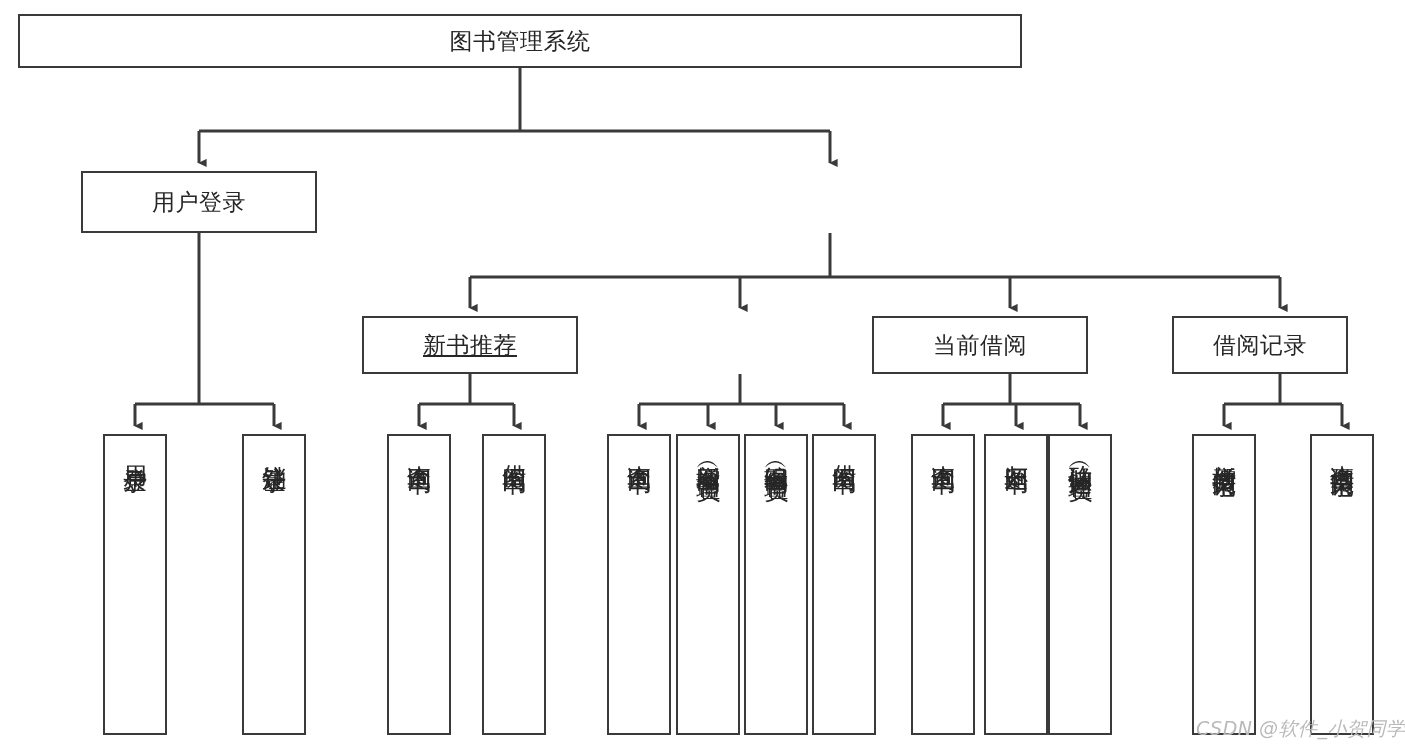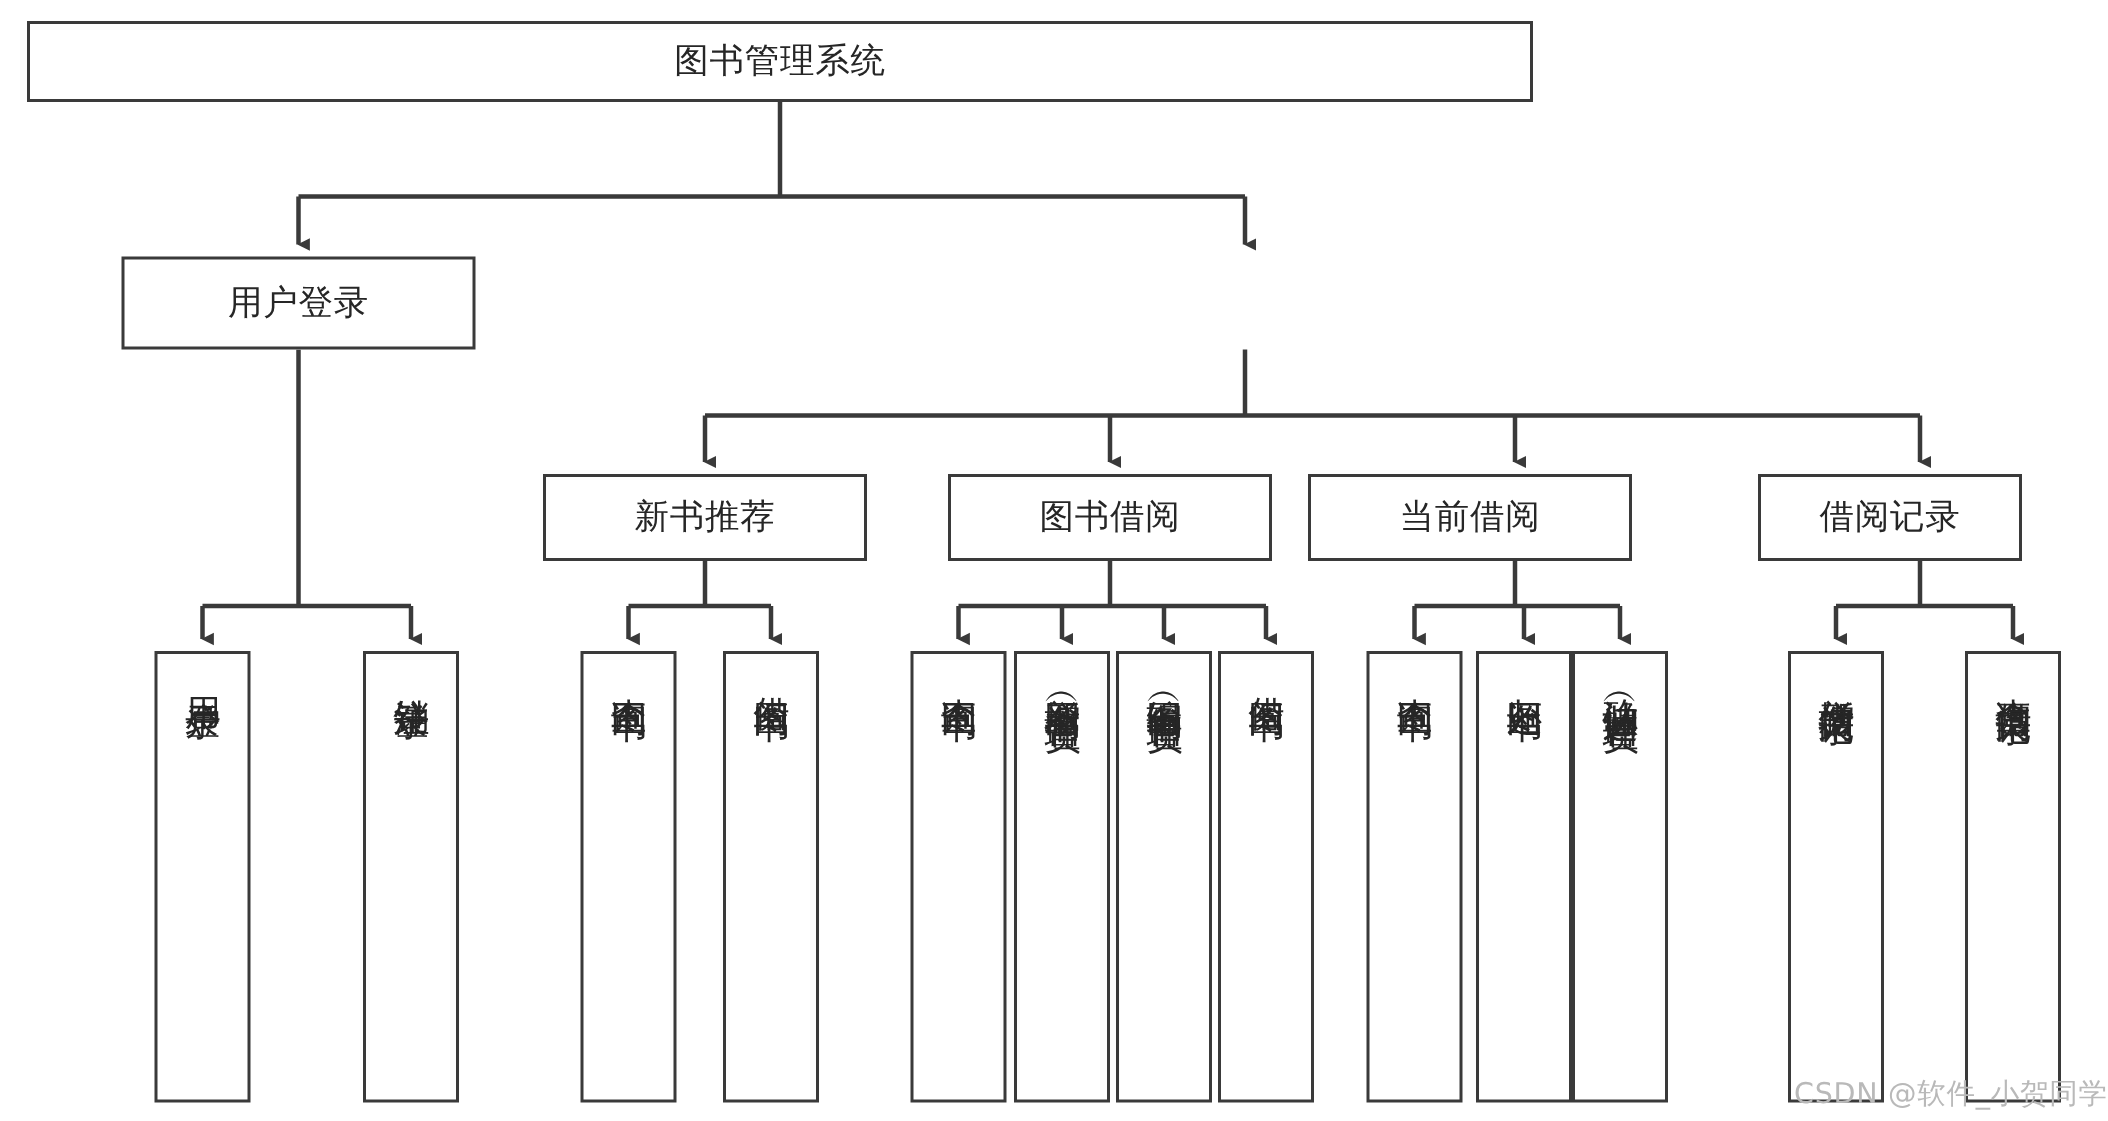--- a/index.html
+++ b/index.html
@@ -116,25 +116,22 @@
   </svg>
 
   <div class="node node-h" style="left: 18px; top: 14px; width: 1004px; height: 54px; border-color: rgb(58, 58, 58); color: rgb(38, 38, 38);">
     <span class="label">图书管理系统</span>
   </div>
 
   <div class="node node-h" style="left: 81px; top: 171px; width: 236px; height: 62px; border-color: rgb(58, 58, 58); color: rgb(38, 38, 38);">
     <span class="label">用户登录</span>
   </div>
 
-  <div class="node node-h" style="left: 362px; top: 316px; width: 216px; height: 58px; border-color: rgb(58, 58, 58); color: rgb(38, 38, 38);">
+  <div class="node node-h" style="left: 362px; top: 316px; width: 216px; height: 58px; border-color: rgb(58, 58, 58); color: rgb(38, 38, 38); text-decoration: underline;">
     <span class="label">新书推荐</span>
-  </div>
-  <div class="node node-h" style="left: 632px; top: 316px; width: 216px; height: 58px; border-color: rgb(58, 58, 58); color: rgb(38, 38, 38);">
-    <span class="label">图书借阅</span>
   </div>
   <div class="node node-h" style="left: 872px; top: 316px; width: 216px; height: 58px; border-color: rgb(58, 58, 58); color: rgb(38, 38, 38);">
     <span class="label">当前借阅</span>
   </div>
   <div class="node node-h" style="left: 1172px; top: 316px; width: 176px; height: 58px; border-color: rgb(58, 58, 58); color: rgb(38, 38, 38);">
     <span class="label">借阅记录</span>
   </div>
 
   <div class="node node-v" style="left: 103px; top: 434px; width: 64px; height: 301px; border-color: rgb(58, 58, 58); color: rgb(38, 38, 38);">
     <span class="label">用户登录</span>
@@ -169,14 +166,14 @@
   <div class="node node-v" style="left: 1048px; top: 434px; width: 64px; height: 301px; border-color: rgb(58, 58, 58); color: rgb(38, 38, 38);">
     <span class="label">确认归还（管理员）</span>
   </div>
   <div class="node node-v" style="left: 1192px; top: 434px; width: 64px; height: 301px; border-color: rgb(58, 58, 58); color: rgb(38, 38, 38);">
     <span class="label">新增借阅记录</span>
   </div>
   <div class="node node-v" style="left: 1310px; top: 434px; width: 64px; height: 301px; border-color: rgb(58, 58, 58); color: rgb(38, 38, 38);">
     <span class="label">查询借阅记录</span>
   </div>
 
-  <div class="watermark" style="left: 1196px; top: 716px; color: rgb(185, 185, 185);">CSDN @软件_小贺同学</div>
+  <div class="watermark" style="left: 1196px; top: 716px; color: rgb(185, 185, 185); font-style: italic;">CSDN @软件_小贺同学</div>
 </div>
 
 </body></html>

